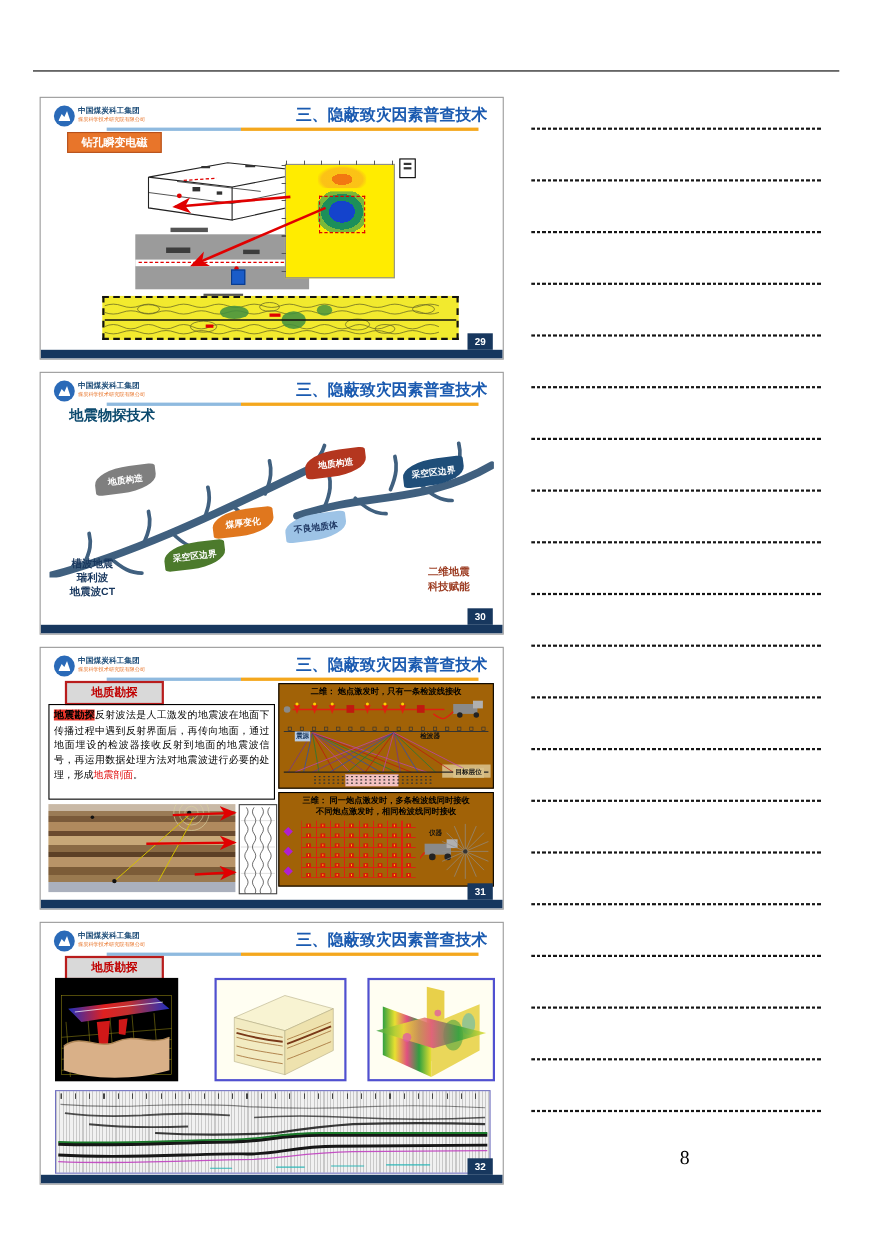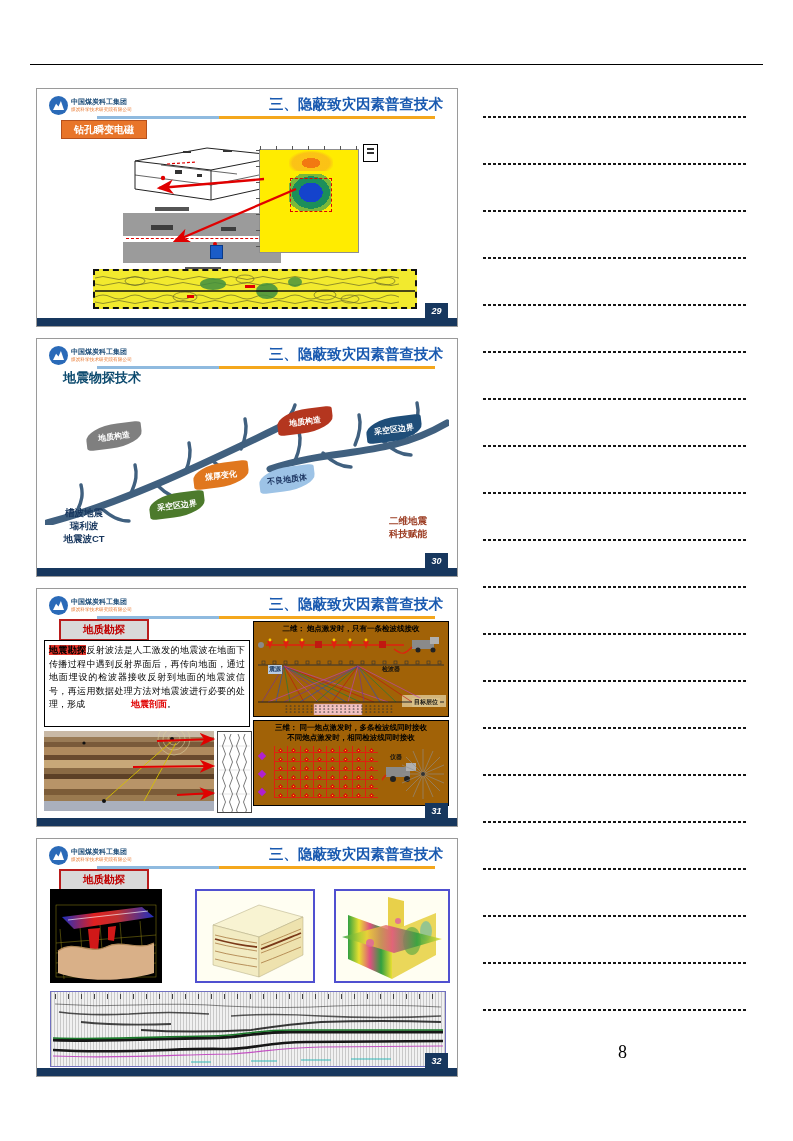--- a/index.html
+++ b/index.html
@@ -14,21 +14,21 @@
               font-size:18px;color:#000;}
   
   .notes{position:absolute;left:483px;top:116px;width:265px;}
   .note-line{height:2px;margin-bottom:45px;
              background:repeating-linear-gradient(90deg,#161616 0 3px,transparent 3px 5px);}
   
   .slide{position:absolute;left:36px;width:420px;height:237px;background:#fff;
          border:1px solid #9a9a9a;overflow:hidden;}
   .s-bar{position:absolute;left:0;right:0;bottom:0;height:8px;background:#17375e;}
   .s-pageno{position:absolute;right:9px;bottom:8px;width:23px;height:15px;background:#17375e;
-            color:#fff;font-size:9px;font-weight:bold;display:flex;align-items:center;justify-content:center;font-style:italic;}
+            color:#fff;font-size:9px;font-weight:bold;display:flex;align-items:center;justify-content:center;}
   .s-logo{position:absolute;left:12px;top:7px;display:flex;gap:3px;align-items:center;}
   .s-emblem{width:19px;height:19px;border-radius:50%;background:#2a6ab8;position:relative;}
   .s-emblem::after{content:"";position:absolute;left:4px;top:5px;width:11px;height:9px;background:#fff;
                    clip-path:polygon(0 100%,28% 30%,50% 60%,72% 0,100% 100%);}
   .s-org{font-size:7px;font-weight:bold;color:#1f4e79;line-height:1.1;white-space:nowrap;}
   .s-sub{font-size:6px;color:#e8752a;line-height:1.1;transform:scale(.78);transform-origin:left;white-space:nowrap;}
   .s-title{position:absolute;right:14px;top:6px;font-size:14.5px;font-weight:bold;color:#1a5ab0;white-space:nowrap;}
   .s-rule{position:absolute;top:27px;left:60px;width:338px;height:2.5px;
           background:linear-gradient(90deg,#8fbadf 0 36%,#f4a71d 36% 100%);}
   .tagbox{position:absolute;display:flex;align-items:center;justify-content:center;
@@ -72,21 +72,21 @@
   .leaf-lblue{background:#9dc3e6;color:#1f3864;}
   .leaf-red{background:#b4361f;}
   .leaf-navy{background:#1f4e79;}
   .methods{position:absolute;font-weight:bold;font-size:9.5px;line-height:1.35;text-align:center;white-space:nowrap;}
   .methods-left{left:4px;top:168px;width:86px;color:#17365d;}
   .methods-right{left:330px;top:176px;width:82px;color:#9c3c22;}
   
   .parabox{position:absolute;left:7px;top:51px;width:206px;height:87px;border:1.5px solid #000;
            box-sizing:border-box;padding:3px 4px;font-size:9px;line-height:1.5;color:#000;text-align:justify;}
   .hl{background:#e8352a;font-weight:bold;}
-  .redtxt{color:#e00000;font-weight:bold;padding-left:46px;}
+  .redtxt{color:#e00000;font-weight:normal;}
   .geo-photo{position:absolute;left:7px;top:142px;width:170px;height:80px;
     background:linear-gradient(180deg,#c9b9a6 0 8%,#9a7b56 8% 14%,#7a5a3a 14% 20%,#b08a5e 20% 30%,
       #6a4a2e 30% 36%,#c8a878 36% 46%,#8a6a44 46% 54%,#5c4026 54% 60%,#b89468 60% 72%,
       #7c5c38 72% 80%,#9a7a50 80% 88%,#aab0bd 88% 100%);}
   .traces{position:absolute;left:180px;top:142px;width:33px;height:80px;background:#fff;border:1px solid #444;}
   .diagbox{position:absolute;left:216px;width:196px;border:1.5px solid #000;box-sizing:border-box;background:#a16207;}
   .diag-title{text-align:center;font-size:7.5px;font-weight:bold;margin-top:2px;white-space:nowrap;}
   .mini-label{position:absolute;font-size:6px;font-weight:bold;color:#111;white-space:nowrap;}
   .chip{background:#b8cce4;color:#17365d;padding:0 1px;}
   .target-band{background:#d8c088;padding:0 2px;}

